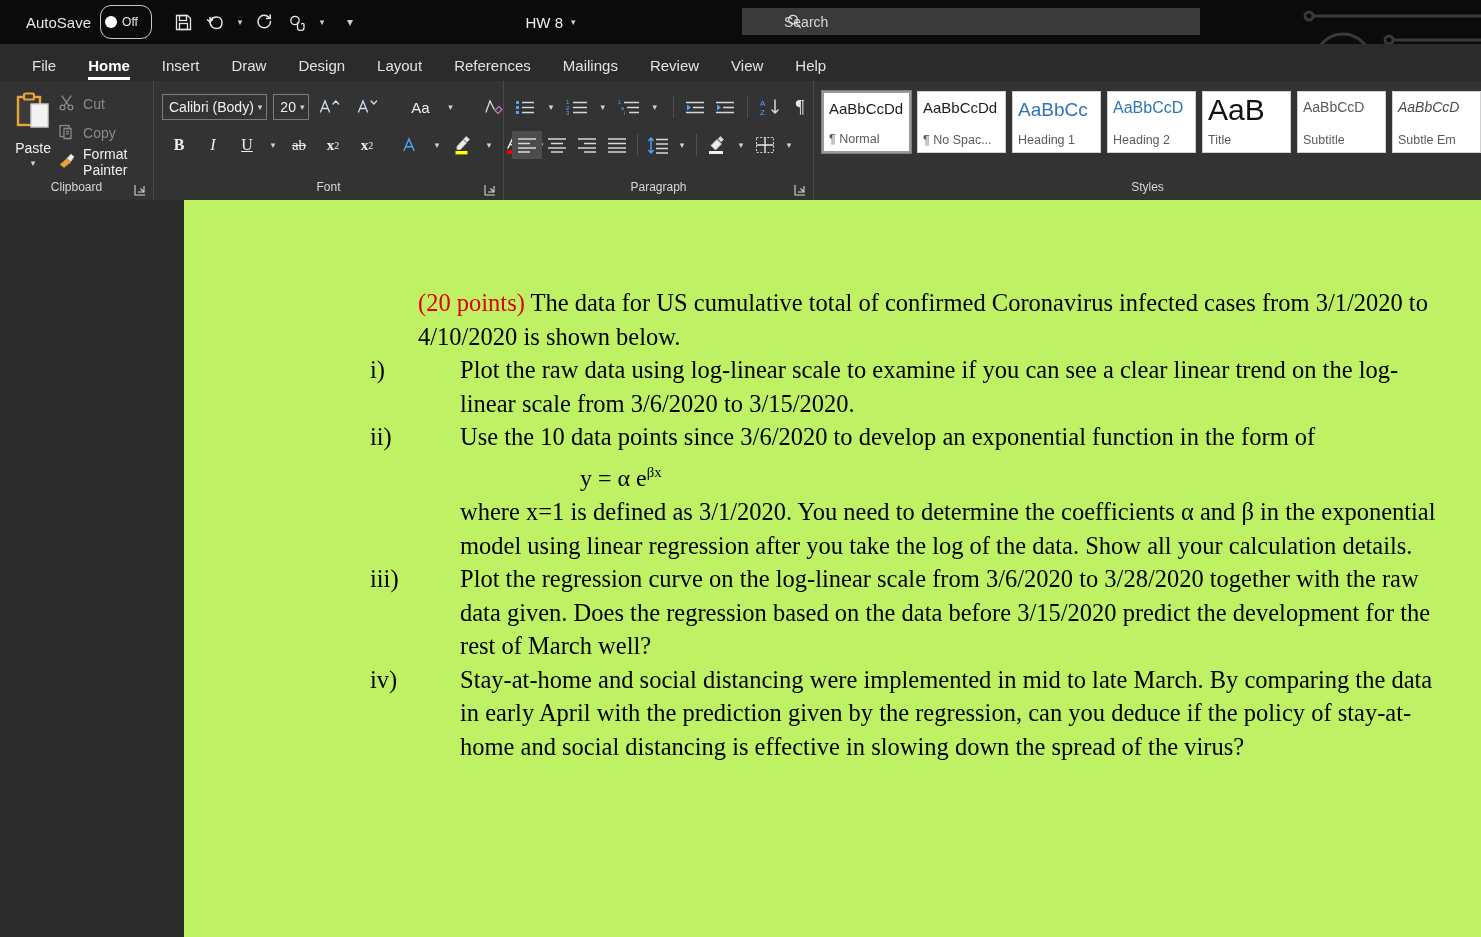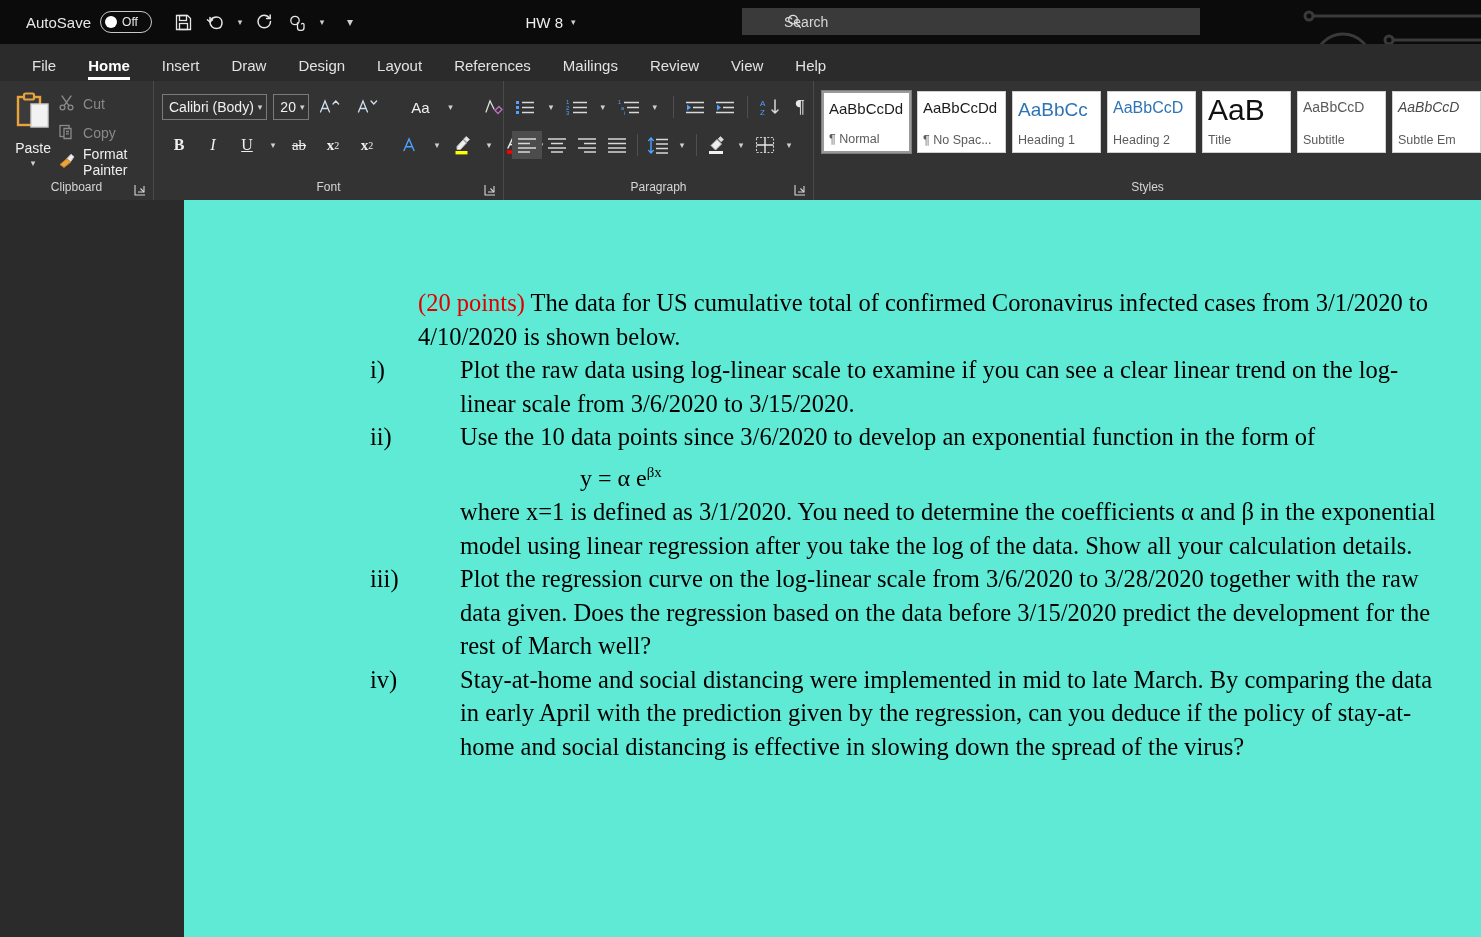--- a/index.html
+++ b/index.html
@@ -40,21 +40,21 @@
     color: #e8e8e8;
     font-size: 15px;
   }
   .toggle {
     width: 52px;
     height: 22px;
     border: 1px solid #c8c8c8;
     border-radius: 11px;
     display: flex;
     align-items: center;
-    padding: 4px 4px;
+    padding: 16px 4px;
     box-sizing: border-box;
     gap: 5px;
   }
   .toggle .knob {
     width: 12px;
     height: 12px;
     border-radius: 50%;
     background: #ffffff;
     flex: none;
   }
@@ -319,21 +319,21 @@
     position: relative;
     height: 737px;
     background: #2b2b2b;
   }
   .page {
     position: absolute;
     left: 184px;
     top: 0;
     right: 0;
     bottom: 0;
-    background: #5eead4;
+    background: #bef264;
   }
   .doc-body {
     position: absolute;
     left: 186px;
     top: 86px;
     width: 1080px;
     font-family: "Liberation Serif", serif;
     color: #000000;
     font-size: 24.5px;
     line-height: 33.5px;

